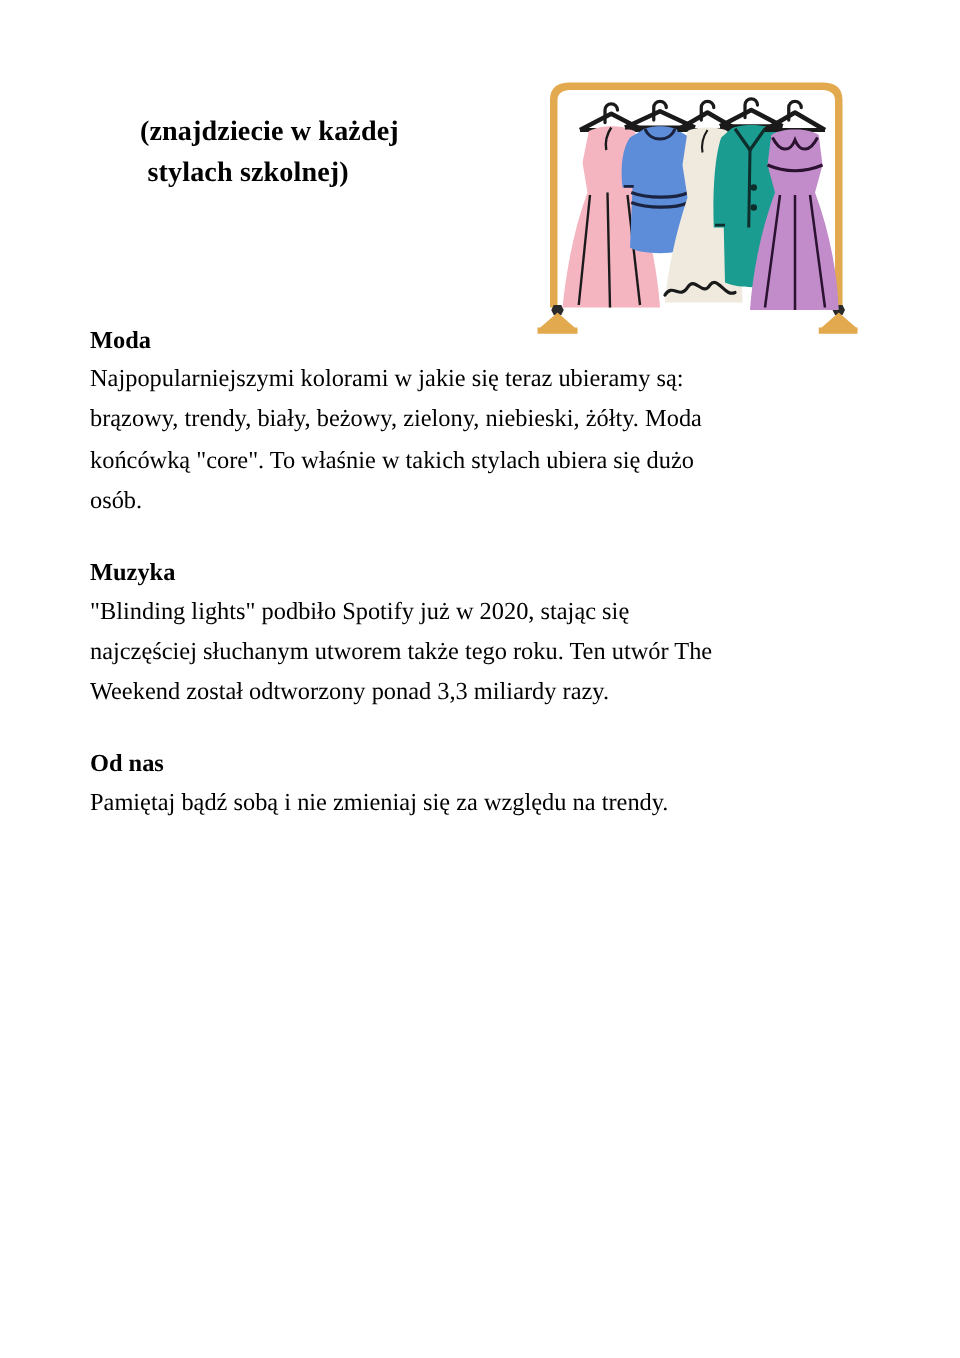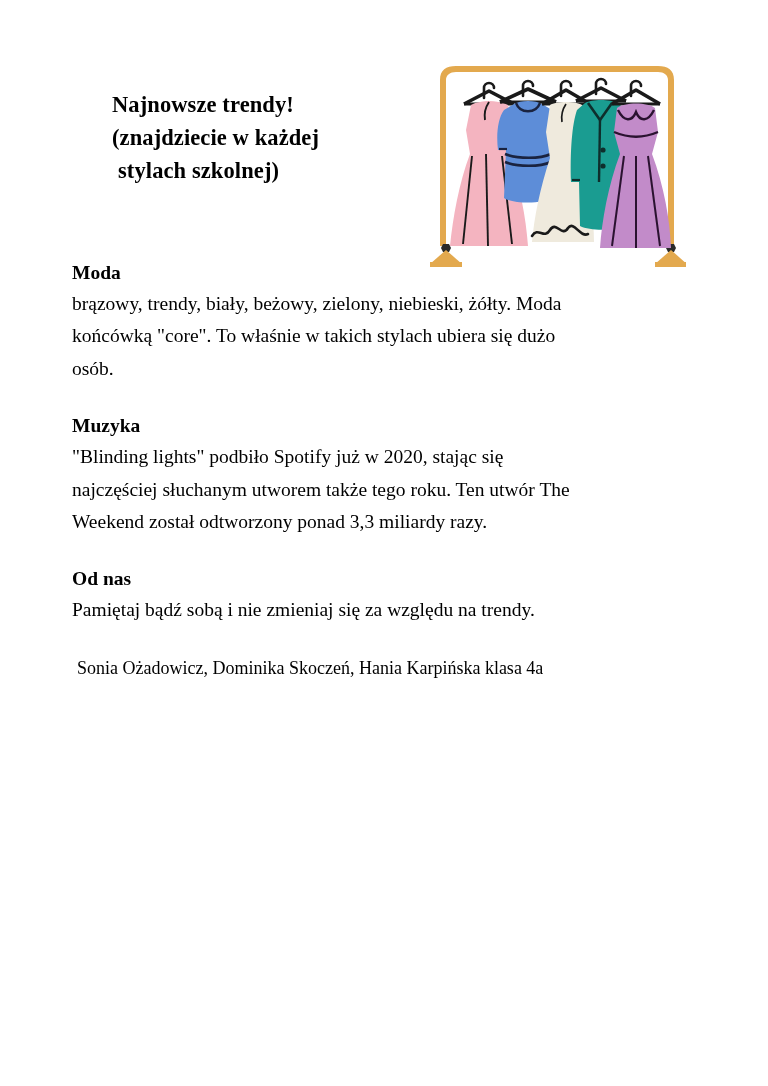--- a/index.html
+++ b/index.html
@@ -83,21 +83,20 @@
     white-space: nowrap;
   }
   .authors-wrap { margin-top: 26px; }
 </style>
 </head>
 <body>
 
 <div class="page">
 
   <div class="title-block">
-    <div class="title-line">Najnowsze trendy!</div>
     <div class="title-line">(znajdziecie w każdej</div>
     <div class="title-line indent-1">stylach szkolnej)</div>
   </div>
 
   <div class="illustration">
     <svg viewBox="0 0 258 222" xmlns="http://www.w3.org/2000/svg">
 
       <g>
         <path d="M12 22 C12 12 18 8 28 8 L230 8 C240 8 246 12 246 22 L246 26 L240 26 L240 22 C240 17 236 14 230 14 L28 14 C22 14 18 17 18 22 L18 188 L12 188 Z" fill="#E3A94E"></path>
 
@@ -194,20 +193,21 @@
         <path d="M220 98 L232 188" stroke="#2A1230" stroke-width="2"></path>
       </g>
     </svg>
   </div>
 
   <div class="content">
 
     <div class="section">
       <div class="heading">Moda</div>
       <p class="para">
+        <span class="ln">Najpopularniejszymi kolorami w jakie się teraz ubieramy są:</span>
         <span class="ln">brązowy, trendy, biały, beżowy, zielony, niebieski, żółty. Moda</span>
         <span class="ln">końcówką "core". To właśnie w takich stylach ubiera się dużo</span>
         <span class="ln">osób.</span>
       </p>
     </div>
 
     <div class="section">
       <div class="heading">Muzyka</div>
       <p class="para">
         <span class="ln">"Blinding lights" podbiło Spotify już w 2020, stając się</span>
@@ -217,18 +217,15 @@
     </div>
 
 
     <div class="section">
       <div class="heading">Od nas</div>
       <p class="para">
         <span class="ln">Pamiętaj bądź sobą i nie zmieniaj się za względu na trendy.</span>
       </p>
     </div>
 
-    <div class="authors-wrap">
-      <p class="authors">Sonia Ożadowicz, Dominika Skoczeń, Hania Karpińska klasa 4a</p>
-    </div>
 
   </div>
 </div>
 
 </body></html>

